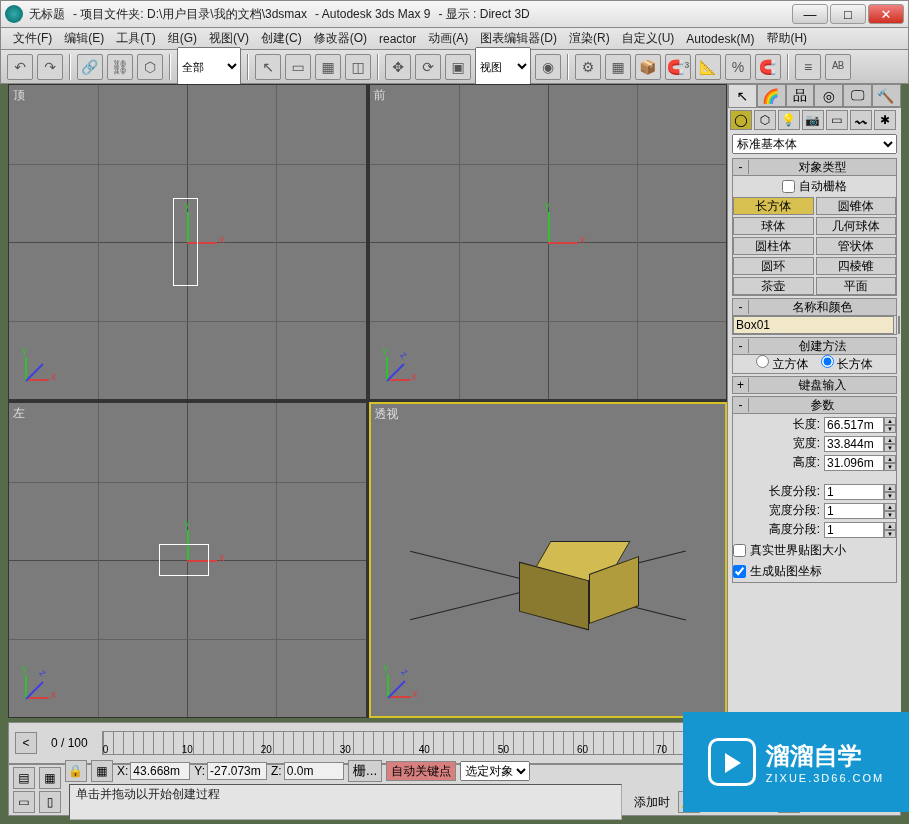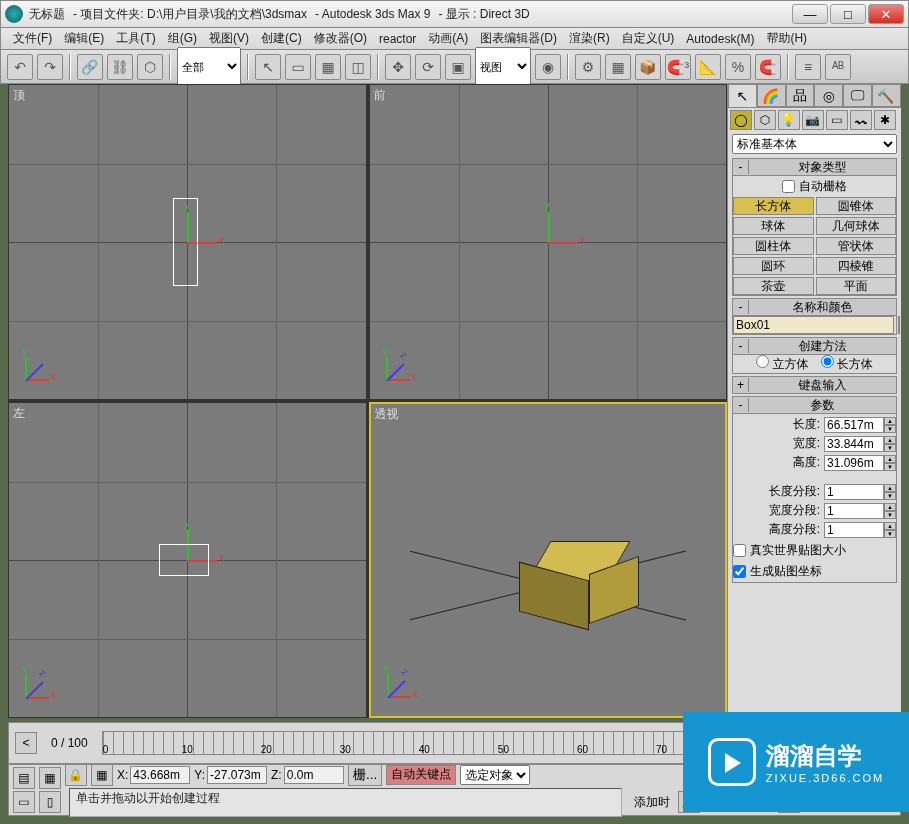--- a/index.html
+++ b/index.html
@@ -87,21 +87,21 @@
 
 .trackbar { position:absolute; left:8px; right:8px; top:722px; height:42px; background:#d8d8d8; border:1px solid #888; display:flex; align-items:center; padding:2px 6px; gap:8px; font-size:12px; }
 .trackbar .frame-ind { padding:0 6px; }
 .trackbar .ticks { flex:1; height:24px; background:repeating-linear-gradient(90deg,#888 0,#888 1px,#d8d8d8 1px,#d8d8d8 10px); position:relative; border:1px solid #888; }
 .trackbar .ticknum { position:absolute; bottom:-1px; font-size:10px; }
 .bottombar { position:absolute; left:8px; right:8px; top:764px; height:52px; background:#d8d8d8; border:1px solid #888; display:flex; align-items:center; padding:2px 4px; gap:4px; font-size:12px; }
 .bb-btn { width:22px; height:22px; border:1px solid #888; background:#d0d0d0; display:flex; align-items:center; justify-content:center; }
 .coord { display:flex; align-items:center; gap:2px; }
 .coord .clabel { font-size:12px; }
 .coord input { width:60px; height:18px; font-size:12px; border:1px solid #888; background:#f0f0f0; padding:0 2px; }
-.statusmsg { flex:1; padding:0 6px; color:#222; border:1px inset #aaa; height:29px; line-height:18px; background:#e4e4e4; margin:0 4px; white-space:nowrap; overflow:hidden; }
+.statusmsg { flex:1; padding:0 6px; color:#222; border:1px inset #aaa; height:36px; line-height:18px; background:#e4e4e4; margin:0 4px; white-space:nowrap; overflow:hidden; }
 
 
 .watermark { position:absolute; right:0; bottom:12px; width:226px; height:100px; background:#1596d0; display:flex; align-items:center; justify-content:center; gap:10px; }
 .watermark .wm-icon { width:48px; height:48px; border:3px solid #fff; border-radius:10px; position:relative; }
 .watermark .wm-icon::after { content:""; position:absolute; left:14px; top:12px; border-left:16px solid #fff; border-top:10px solid transparent; border-bottom:10px solid transparent; }
 .watermark .wm-text { color:#fff; }
 .watermark .wm-text .big { font-size:24px; font-weight:bold; }
 .watermark .wm-text .small { font-size:11px; letter-spacing:2px; }
 </style>
 </head>

